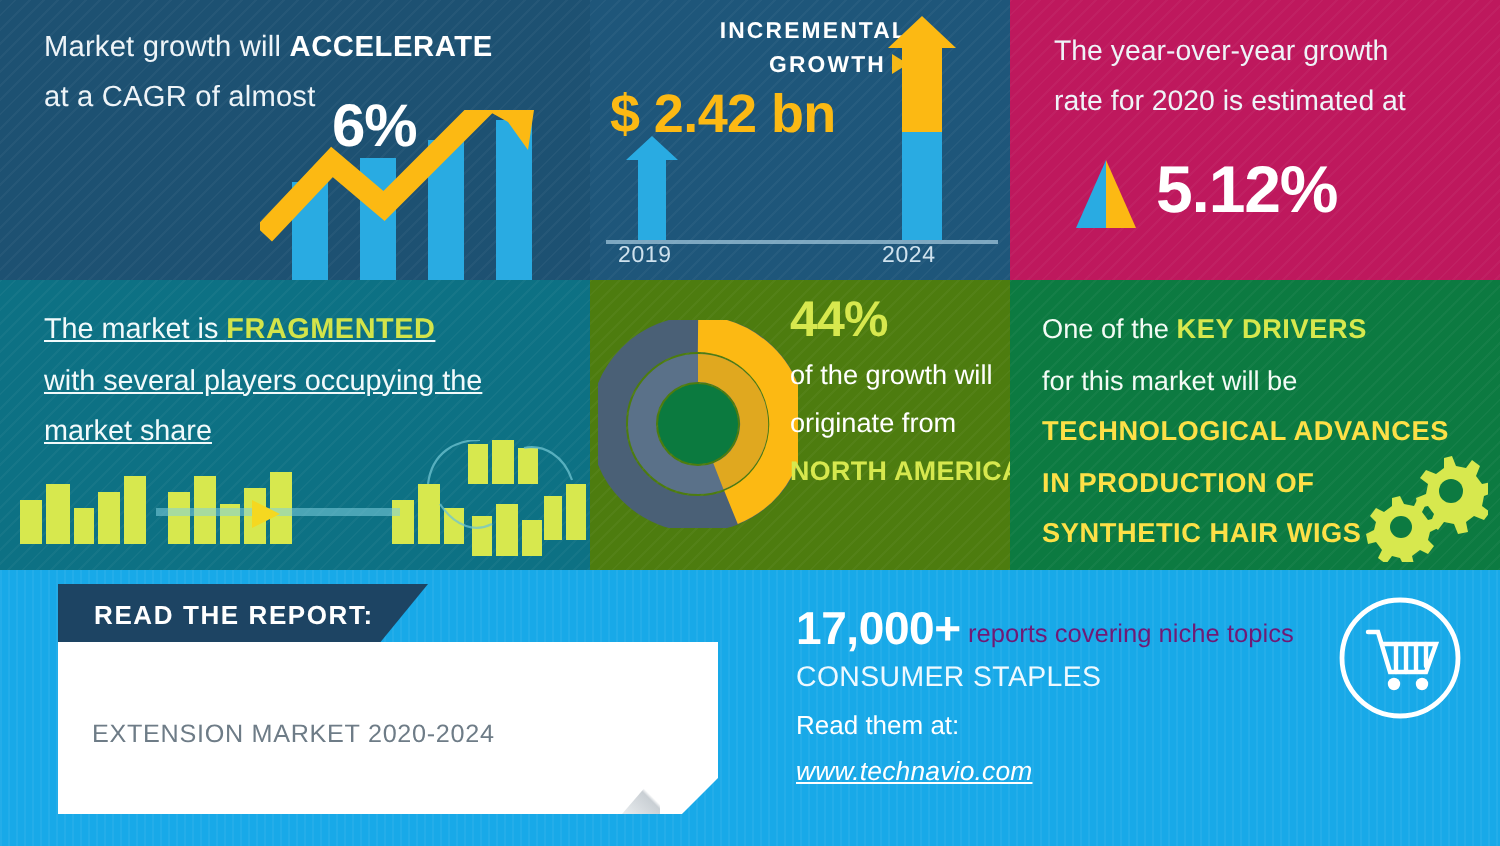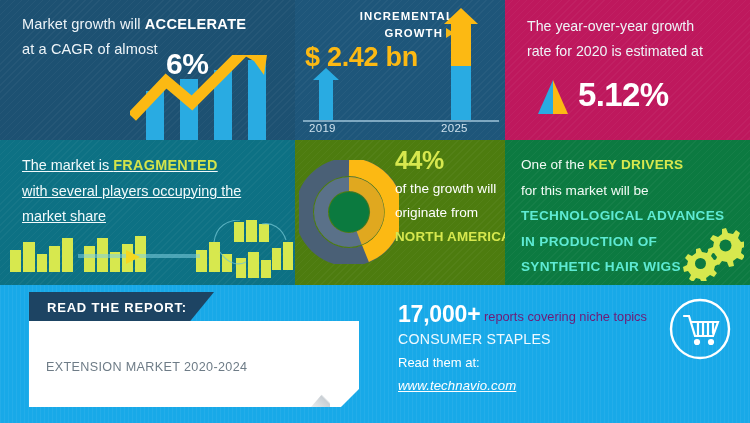--- a/index.html
+++ b/index.html
@@ -115,21 +115,21 @@
     color:#ffffff;font-size:13.6px;line-height:24px;
   }
   .mm-pct{color:#d7e84e;font-size:25px;font-weight:bold;letter-spacing:-.4px;}
   .mm-region{color:#d7e84e;font-weight:bold;font-size:13.4px;letter-spacing:.2px;}
 
   .mr-text{
     position:absolute;left:16px;top:12px;width:225px;
     color:#f3fbf5;font-size:13.6px;line-height:25.5px;
   }
   .mr-text b{color:#d7e84e;font-weight:bold;letter-spacing:.3px;}
-  .mr-drv{color:#5eead4;font-weight:bold;letter-spacing:.3px;}
+  .mr-drv{color:#fde047;font-weight:bold;letter-spacing:.3px;}
   .mr-gears{position:absolute;right:6px;bottom:4px;}
 
   
   .row-bot{
     position:absolute;left:0;top:285px;width:750px;height:138px;
     background:#18a9e8;
   }
   .bot-hatch{
     position:absolute;inset:0;
     background-image:repeating-linear-gradient(90deg,
@@ -217,21 +217,21 @@
       <svg class="tm-bar" style="left:18px;bottom:20px;" width="26" height="52" viewBox="0 0 26 52">
         <path d="M13 0 L26 12 L20 12 L20 52 L6 52 L6 12 L0 12 Z" fill="#29abe2"></path>
       </svg>
       <svg class="tm-bar" style="left:149px;bottom:20px;" width="34" height="112" viewBox="0 0 34 112">
         <path d="M17 0 L34 16 L27 16 L27 58 L7 58 L7 16 L0 16 Z" fill="#fcb913"></path>
         <rect x="7" y="58" width="20" height="54" fill="#29abe2"></rect>
       </svg>
 
       <div class="tm-axis"></div>
       <div class="tm-year" style="left:14px;">2019</div>
-      <div class="tm-year" style="left:146px;">2025</div>
+      <div class="tm-year" style="left:146px;">2024</div>
     </div>
 
     <div class="panel-top-right">
       <div class="hatch"></div>
       <div class="tr-text">
         <span>The year-over-year growth</span><br>
         <span>rate for 2020 is estimated at</span>
       </div>
       <svg class="tri-icon" width="36" height="34" viewBox="0 0 36 34">
         <path d="M18 0 L3 34 L18 34 Z" fill="#29abe2"></path>

